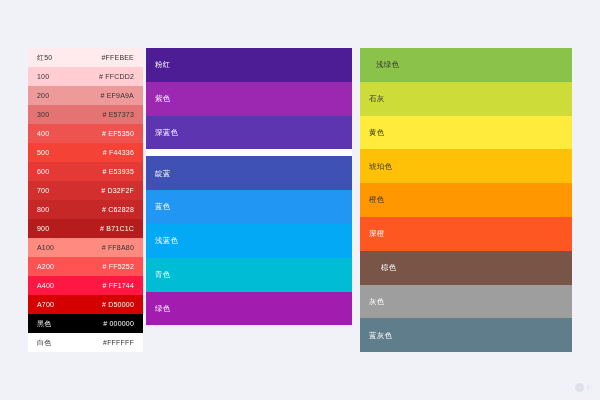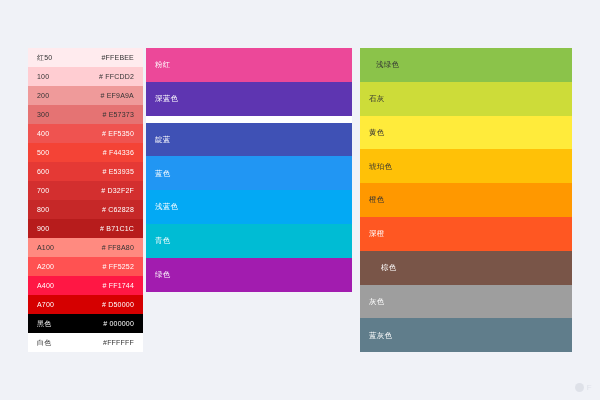--- a/index.html
+++ b/index.html
@@ -161,22 +161,25 @@
         <span class="swatch-name" style="color: rgb(255, 255, 255);">黑色</span>
         <span class="swatch-hex" style="color: rgb(255, 255, 255);"># 000000</span>
       </div>
       <div class="swatch-row" style="background: rgb(255, 255, 255);">
         <span class="swatch-name" style="color: rgb(51, 51, 51);">白色</span>
         <span class="swatch-hex" style="color: rgb(51, 51, 51);">#FFFFFF</span>
       </div>
     </div>
 
   <div class="palette-column" id="column-cool">
-      <div class="swatch-row" style="background: #ec4899;">
+      <div class="swatch-row" style="background: #4c1d95;">
         <span class="swatch-name" style="color: rgb(255, 255, 255);">粉红</span>
+      </div>
+      <div class="swatch-row" style="background: rgb(156, 39, 176);">
+        <span class="swatch-name" style="color: rgb(255, 255, 255);">紫色</span>
       </div>
       <div class="swatch-row" style="background: rgb(94, 53, 177);">
         <span class="swatch-name" style="color: rgb(255, 255, 255);">深蓝色</span>
       </div>
       <div class="swatch-row" style="background: rgb(63, 81, 181); margin-top: 7px;">
         <span class="swatch-name" style="color: rgb(255, 255, 255);">靛蓝</span>
       </div>
       <div class="swatch-row" style="background: rgb(33, 150, 243);">
         <span class="swatch-name" style="color: rgb(255, 255, 255);">蓝色</span>
       </div>

